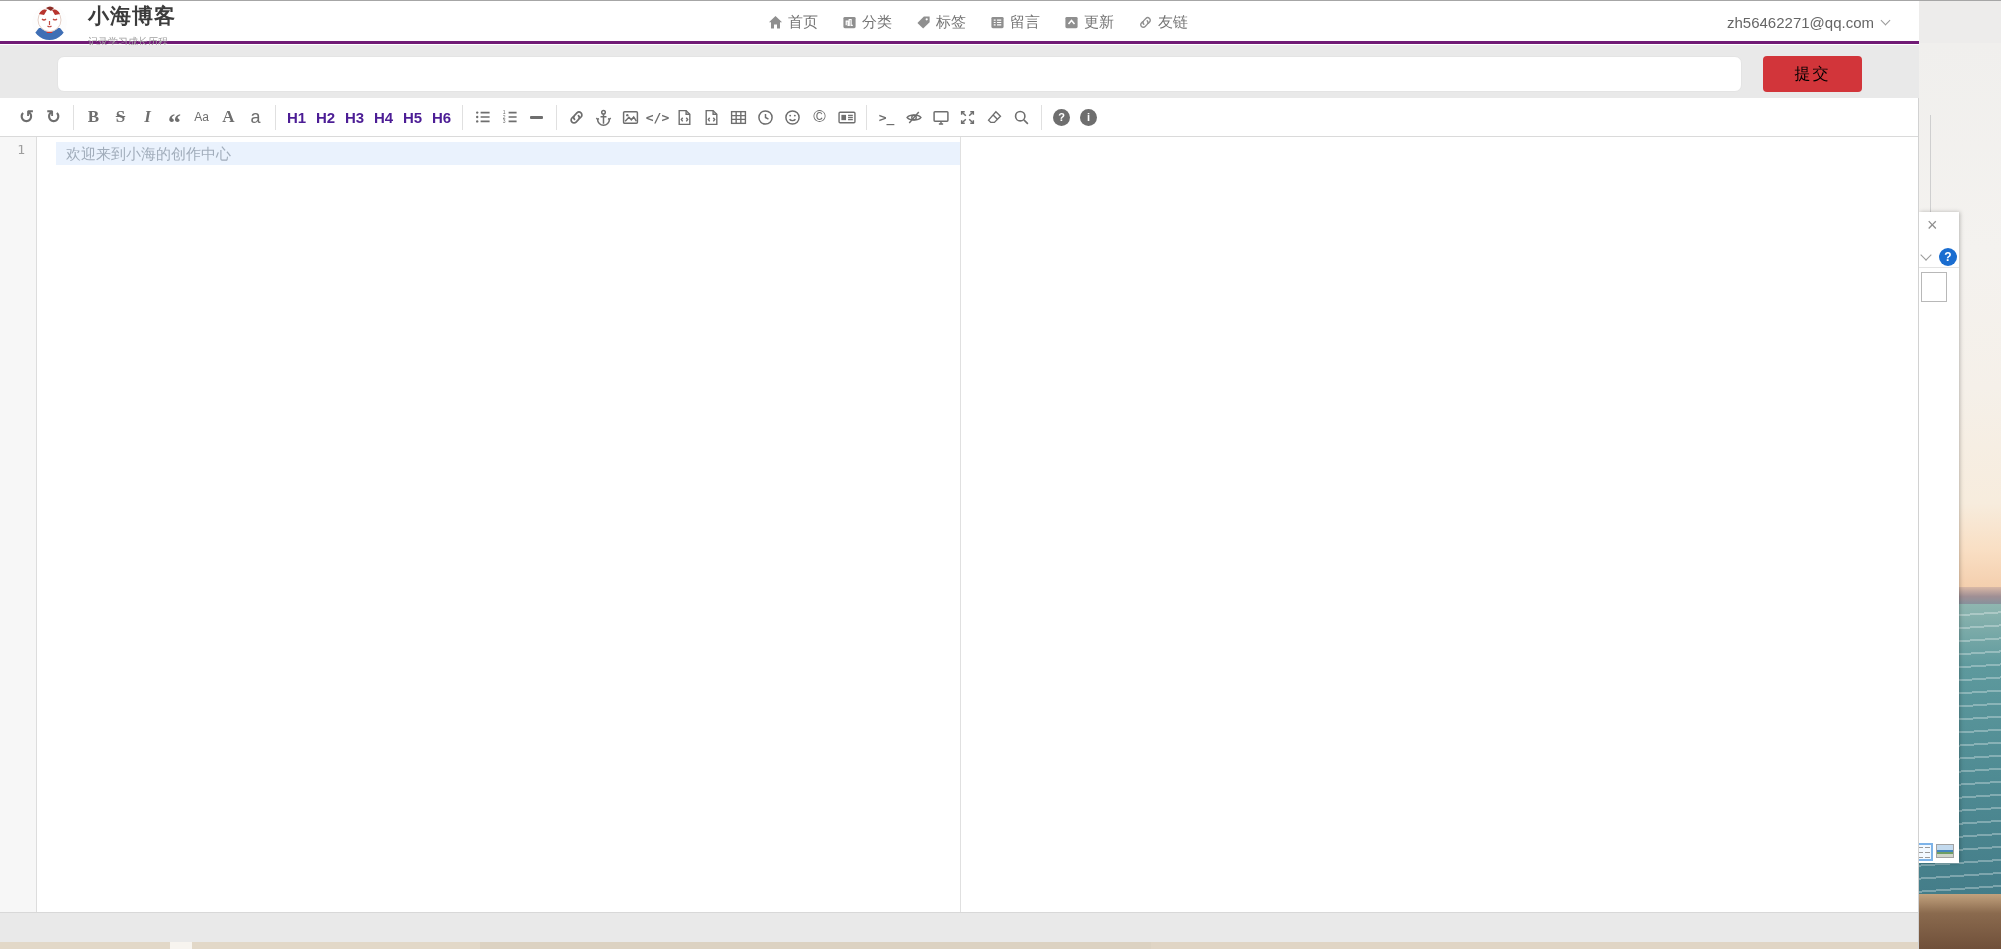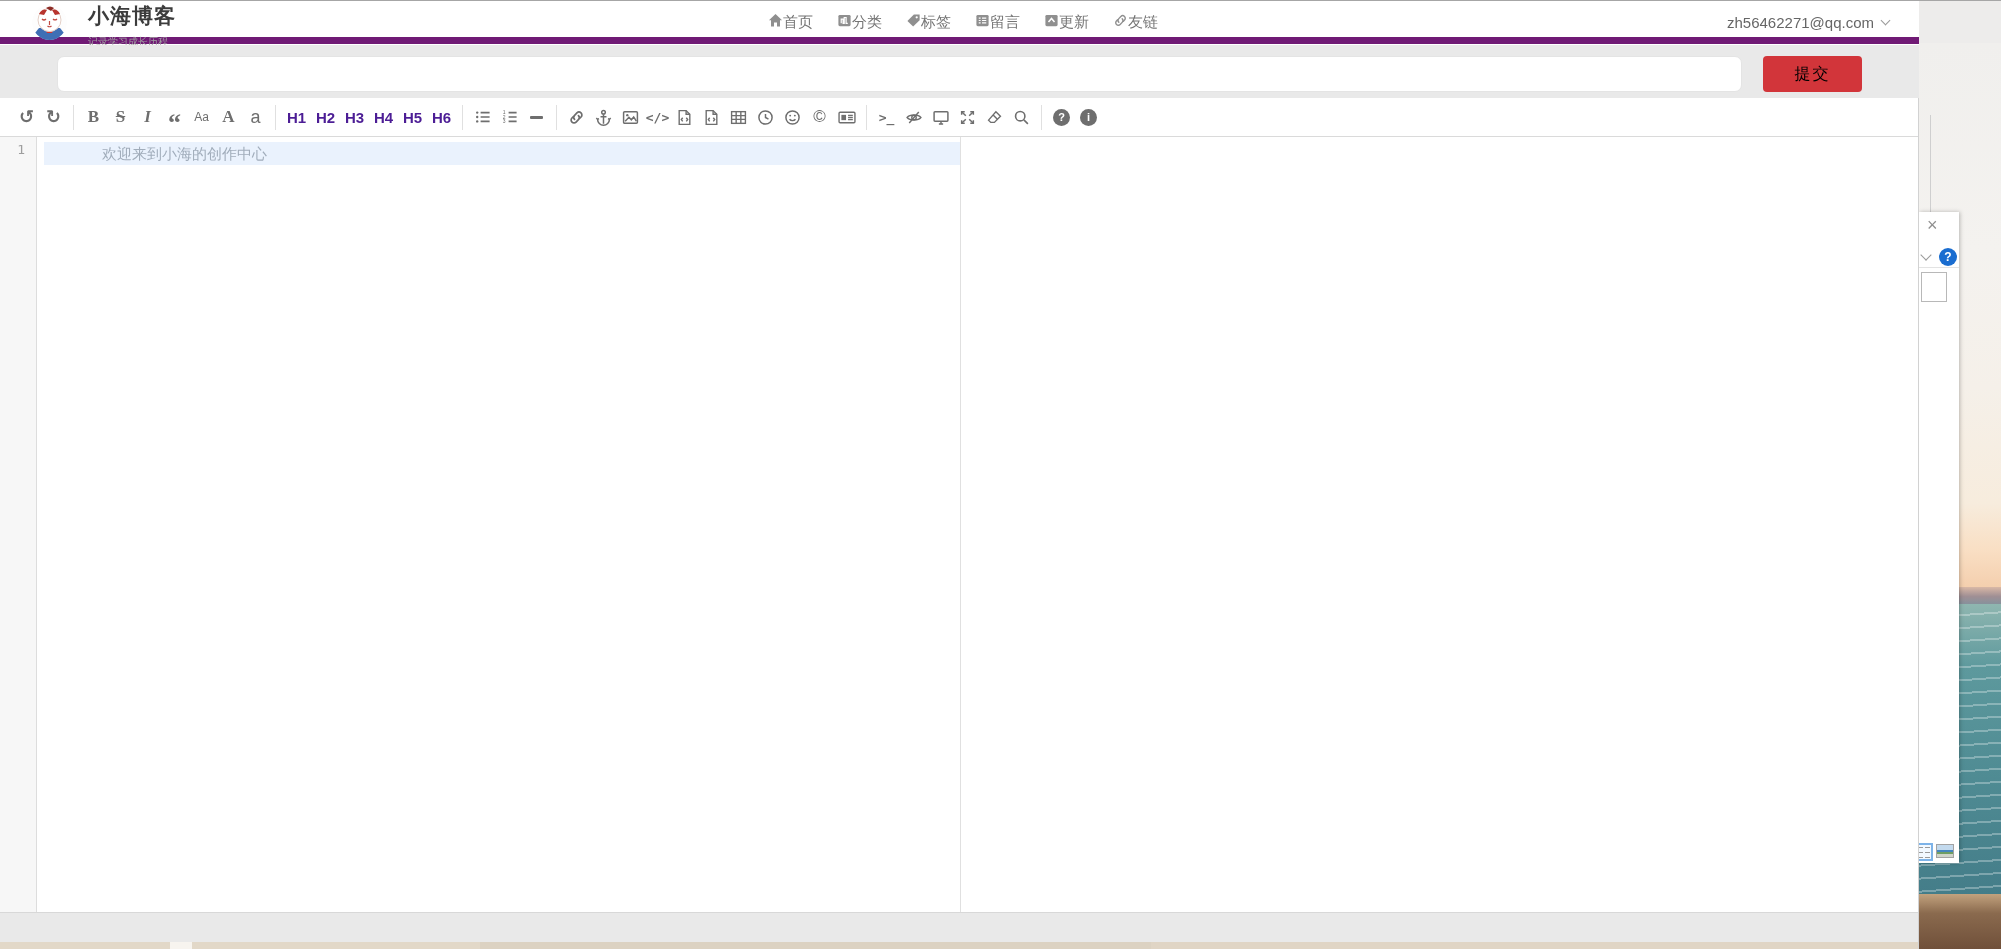--- a/index.html
+++ b/index.html
@@ -9,27 +9,27 @@
     background:#ffffff;
     font-family:"Liberation Sans","DejaVu Sans",sans-serif;
     color:#333;
   }
   .topline { position:absolute; top:0; left:0; width:2001px; height:1px; background:#a6a6a6; z-index:40; }
 
   
   #main { position:absolute; top:1px; left:0; width:1919px; height:948px; background:#fff; }
 
   
-  .hdr { position:absolute; top:0; left:0; width:1919px; height:43px; background:#fff; border-bottom:7px solid #701a75; }
+  .hdr { position:absolute; top:0; left:0; width:1919px; height:43px; background:#fff; border-bottom:3px solid #701a75; }
   .logo { position:absolute; left:32px; top:4px; width:35px; height:35px; border-radius:50%; overflow:hidden; cursor:pointer; }
   .brand { position:absolute; left:88px; top:3px; }
   .brand-title { font-size:21px; font-weight:bold; color:#3c3c3c; line-height:23px; letter-spacing:1px; }
   .brand-sub { font-size:10px; color:#a0a0a0; margin-top:8px; }
   .nav { position:absolute; left:768px; top:0; height:43px; display:flex; align-items:center; gap:24px; }
-  .nav-item { display:flex; font-size:15px; color:#757575; cursor:pointer; white-space:nowrap; }
+  .nav-item { display:flex; align-items:center; gap:5px; font-size:15px; color:#757575; cursor:pointer; white-space:nowrap; }
   .nav-item svg { display:block; }
   .account { position:absolute; right:30px; top:0; height:43px; display:flex; align-items:center; gap:8px; color:#666; font-size:15px; cursor:pointer; }
   .chev { width:7px; height:7px; border-right:1.5px solid #9a9a9a; border-bottom:1.5px solid #9a9a9a; transform:rotate(45deg); margin-top:-4px; }
 
   
   .band { position:absolute; top:44px; left:0; width:1919px; height:53px; background:#e9e9e9; }
   .title-input { position:absolute; left:57px; top:11px; width:1685px; height:36px; background:#fff; border:1px solid #e4e4e4; border-radius:7px; outline:none; padding:0 12px; font-size:15px; color:#333; font-family:inherit; }
   .submit-btn { position:absolute; left:1763px; top:11px; width:99px; height:36px; background:#d2353a; color:#000000; font-size:16px; border:none; border-radius:4px; cursor:pointer; font-family:inherit; letter-spacing:2px; }
 
   
@@ -45,21 +45,21 @@
   .g-h { font-weight:bold; font-size:15px; color:#4c1d95; min-width:29px; }
   .g-mono { font-family:"DejaVu Sans Mono","Liberation Mono",monospace; font-weight:bold; font-size:13px; }
   .hr-glyph { width:13px; height:3px; background:#6e6e6e; border-radius:1px; }
   .circ { width:17px; height:17px; border-radius:50%; background:#6e6e6e; color:#fff; font-size:11px; font-weight:bold; display:flex; align-items:center; justify-content:center; }
 
   
   .editor { position:absolute; top:136px; left:0; width:1919px; height:775px; background:#fff; }
   .gutter { position:absolute; left:0; top:0; width:37px; height:775px; background:#f7f7f7; border-right:1px solid #ddd; }
   .lineno { margin-top:5px; padding-right:11px; text-align:right; font-family:"DejaVu Sans Mono","Liberation Mono",monospace; font-size:13px; color:#9e9e9e; }
   .codepane { position:absolute; left:38px; top:0; width:922px; height:775px; cursor:text; }
-  .active-line { position:absolute; left:6px; top:5px; width:922px; height:23px; background:#eaf2fd;padding-left:48px; }
+  .active-line { position:absolute; left:18px; top:5px; width:922px; height:23px; background:#eaf2fd; }
   .active-line span { display:block; padding-left:10px; line-height:23px; font-size:15px; color:#a1adbb; }
   .pane-split { position:absolute; left:960px; top:0; width:1px; height:775px; background:#e0e0e0; }
   .preview { position:absolute; left:961px; top:0; width:958px; height:775px; background:#fff; }
 
   
   .footer { position:absolute; top:911px; left:0; width:1919px; height:30px; background:#e9e9e9; border-top:1px solid #d8d8d8; }
   .bottomstrip { position:absolute; top:941px; left:0; width:1919px; height:8px; background:linear-gradient(90deg,#e2d8c8 0 25%, #dcd2c2 25% 60%, #e0d5c5 60% 100%); }
   .notch { position:absolute; left:170px; top:0; width:22px; height:8px; background:#f7f4ef; }
 
   .main-right-border { position:absolute; top:97px; left:1918px; width:1px; height:852px; background:#d2d2d2; }

